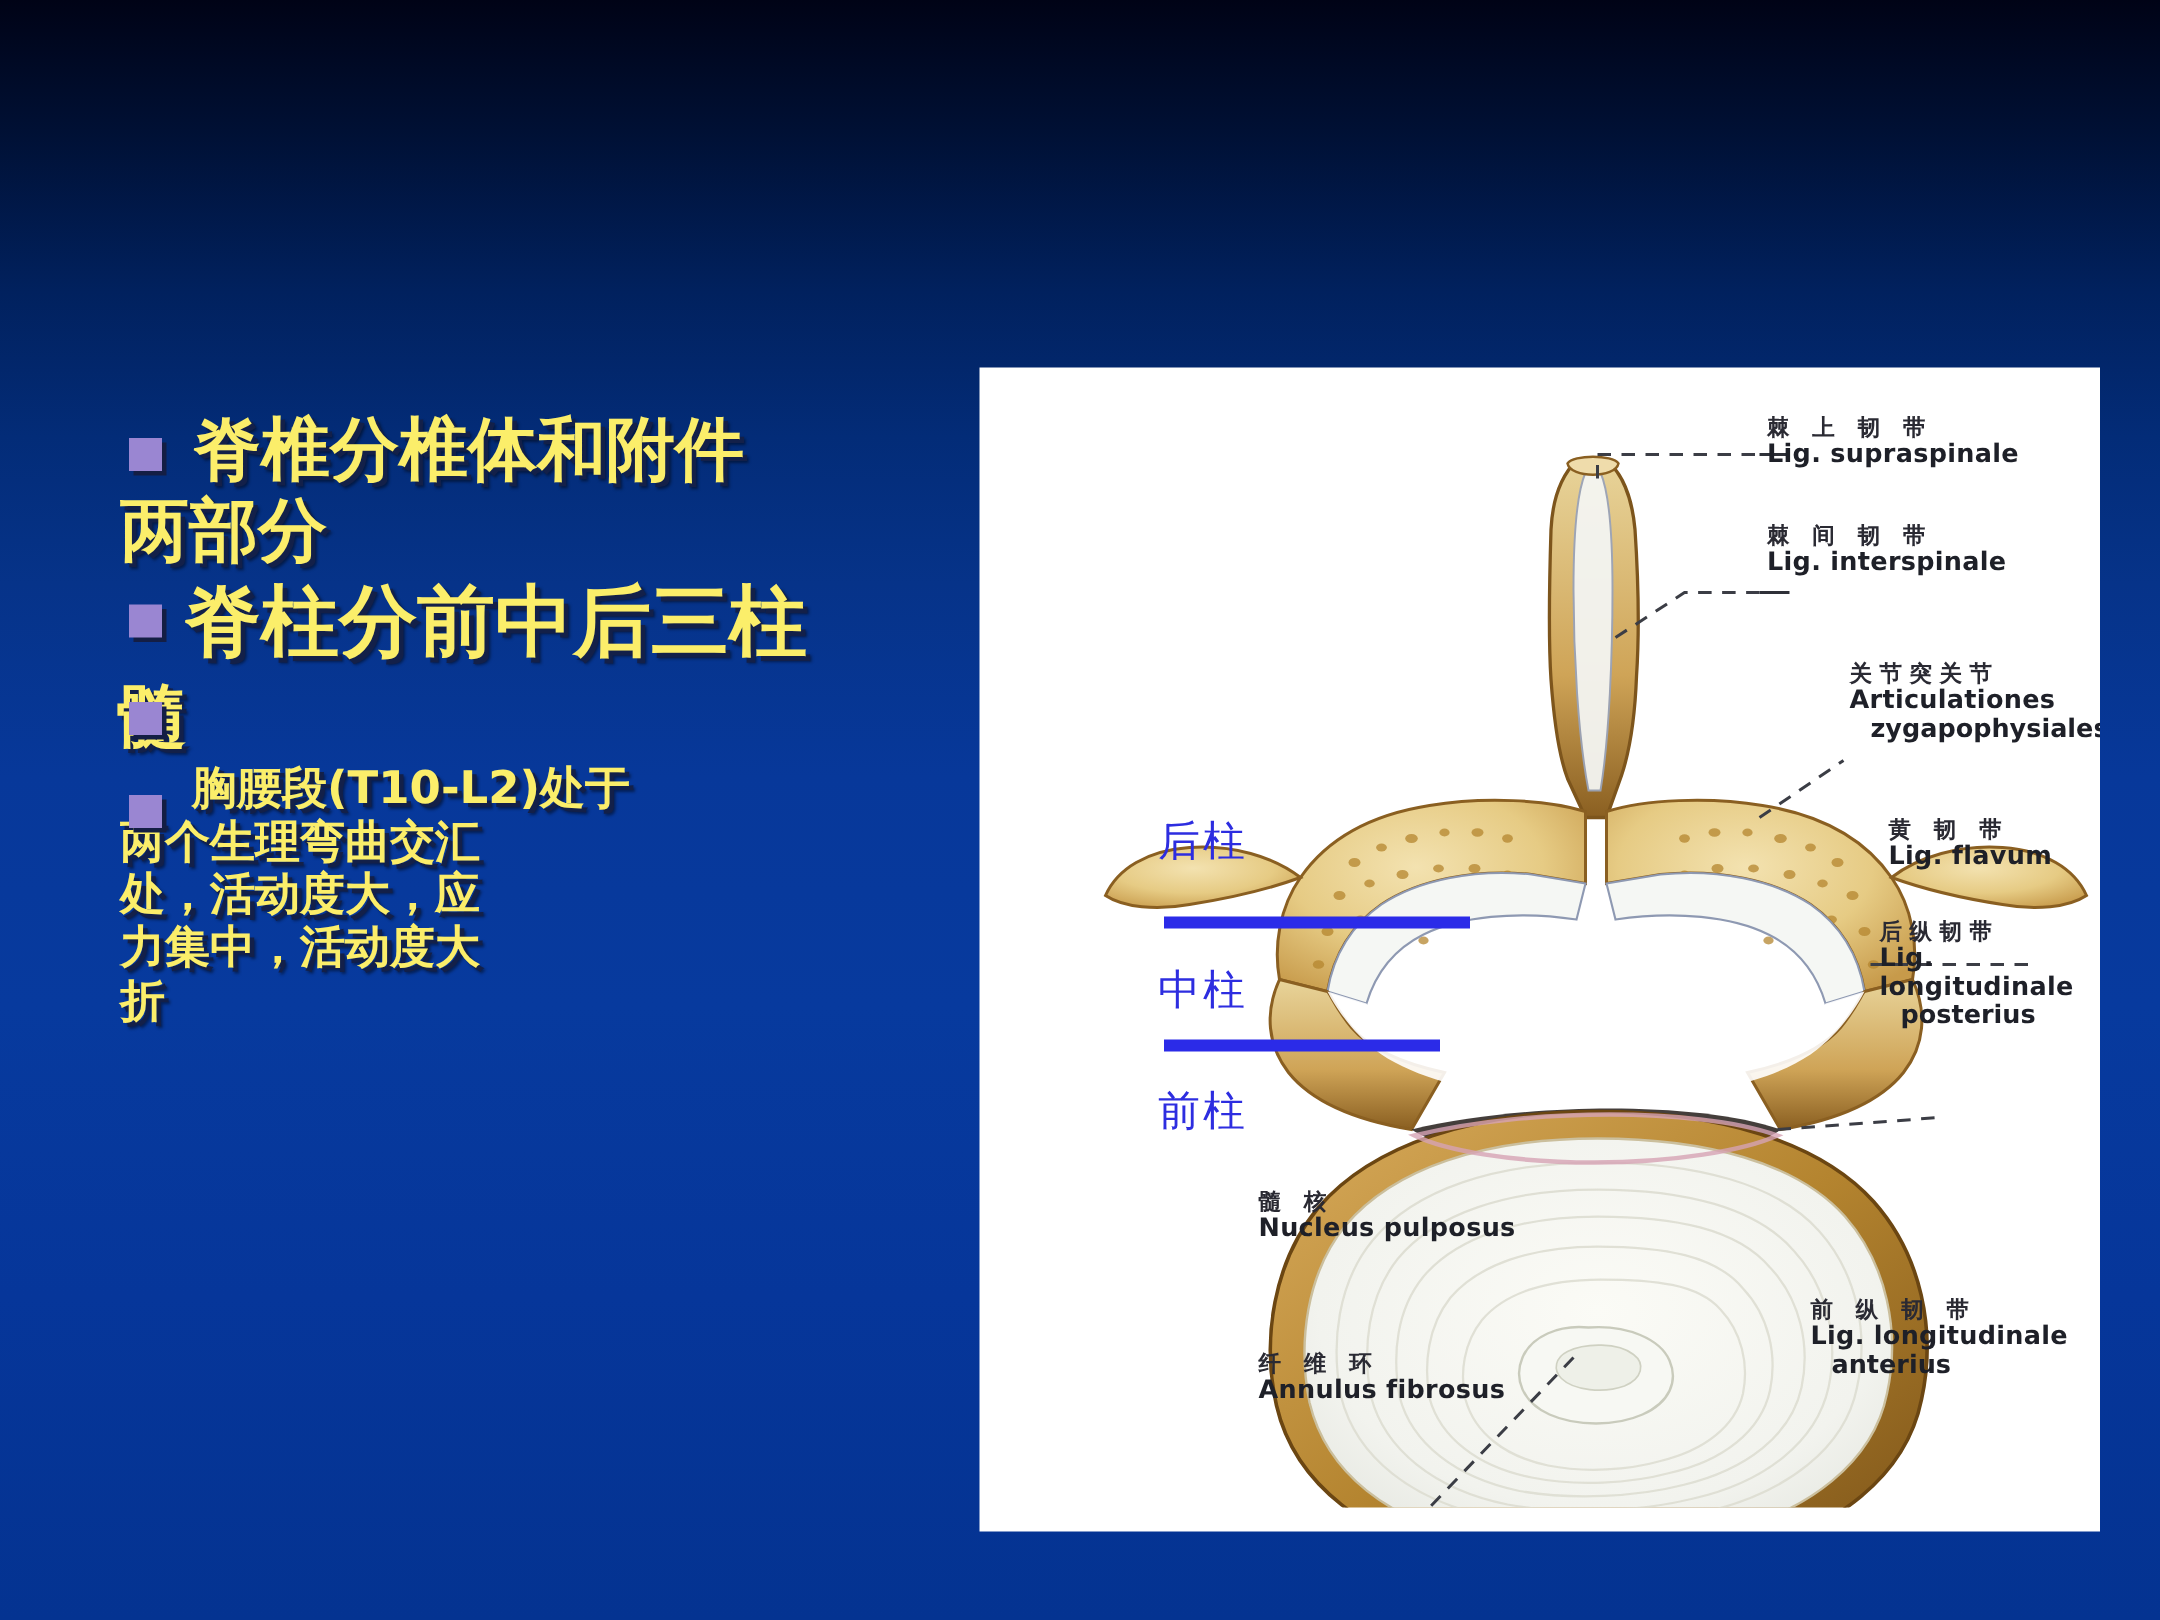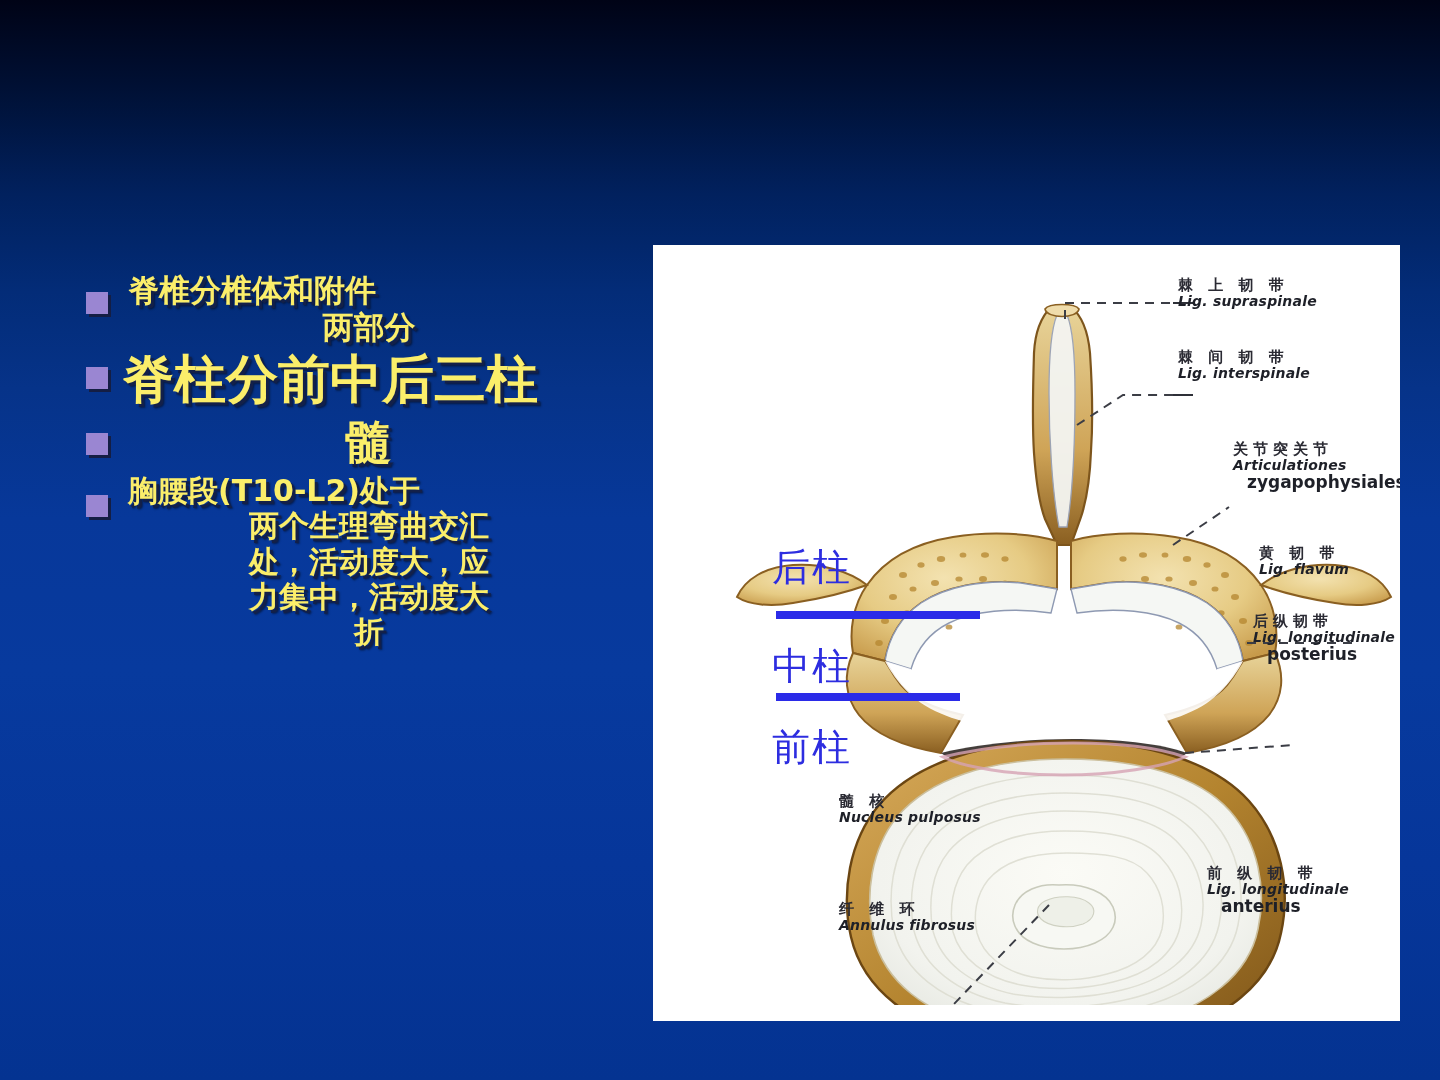--- a/index.html
+++ b/index.html
@@ -71,31 +71,31 @@
     line-height: 1.18;
     color: #FBEE6A;
     text-shadow: 3px 3px 0 #132049, 4px 4px 2px rgba(0,0,0,.45);
     text-indent: -6px;
   }
   .bullet-row.b1 .bullet-marker { top: 20px; }
   .bullet-row.b2 .bullet-marker { top: 18px; }
   .bullet-row.b3 .bullet-marker { top: 18px; }
   .bullet-row.b4 .bullet-marker { top: 22px; }
 
-  .bullet-row.b1 .bullet-text { font-size: 31px; }
+  .bullet-row.b1 .bullet-text { font-size: 46px; }
   .bullet-row.b2 .bullet-text { font-size: 52px; }
   .bullet-row.b3 .bullet-text { font-size: 46px; padding-left: 56px; }
   .bullet-row.b4 .bullet-text { font-size: 30px; }
 
   
   .bullet-row .bullet-text { margin-left: 0; }
   .bullet-row.b1 .bullet-text,
   .bullet-row.b3 .bullet-text,
   .bullet-row.b4 .bullet-text { padding-left: 50px; text-indent: 0; }
-  .wrapline { display: block; margin-left: -48px; text-align: center; }
+  .wrapline { display: block; margin-left: -48px; }
   .wrapline.ind { margin-left: -50px; }
 
   
   #figure-panel {
     position: absolute;
     left: 653px;
     top: 245px;
     width: 747px;
     height: 776px;
     background: #ffffff;
@@ -110,39 +110,38 @@
   }
   .anat-label .cn {
     display: block;
     font-size: 15px;
     letter-spacing: 5px;
     font-weight: bold;
     color: #2a2a33;
   }
   .anat-label .la {
     display: block;
-    font-size: 14px;
+    font-size: 17px;
     font-weight: bold;
     letter-spacing: .2px;
     color: #1e2028;
-    font-style: italic;
   }
   .anat-label .la2 {
     display: block;
     font-size: 17px;
     font-weight: bold;
     padding-left: 14px;
     color: #1e2028;
   }
 
   
   .col-label {
     position: absolute;
     font-family: "DejaVu Sans", "Liberation Sans", sans-serif;
-    font-size: 38px;
+    font-size: 28px;
     color: #2D2DE0;
     letter-spacing: 2px;
     white-space: nowrap;
   }
   .col-rule {
     position: absolute;
     background: #2B2BE8;
     height: 8px;
   }
 </style>

